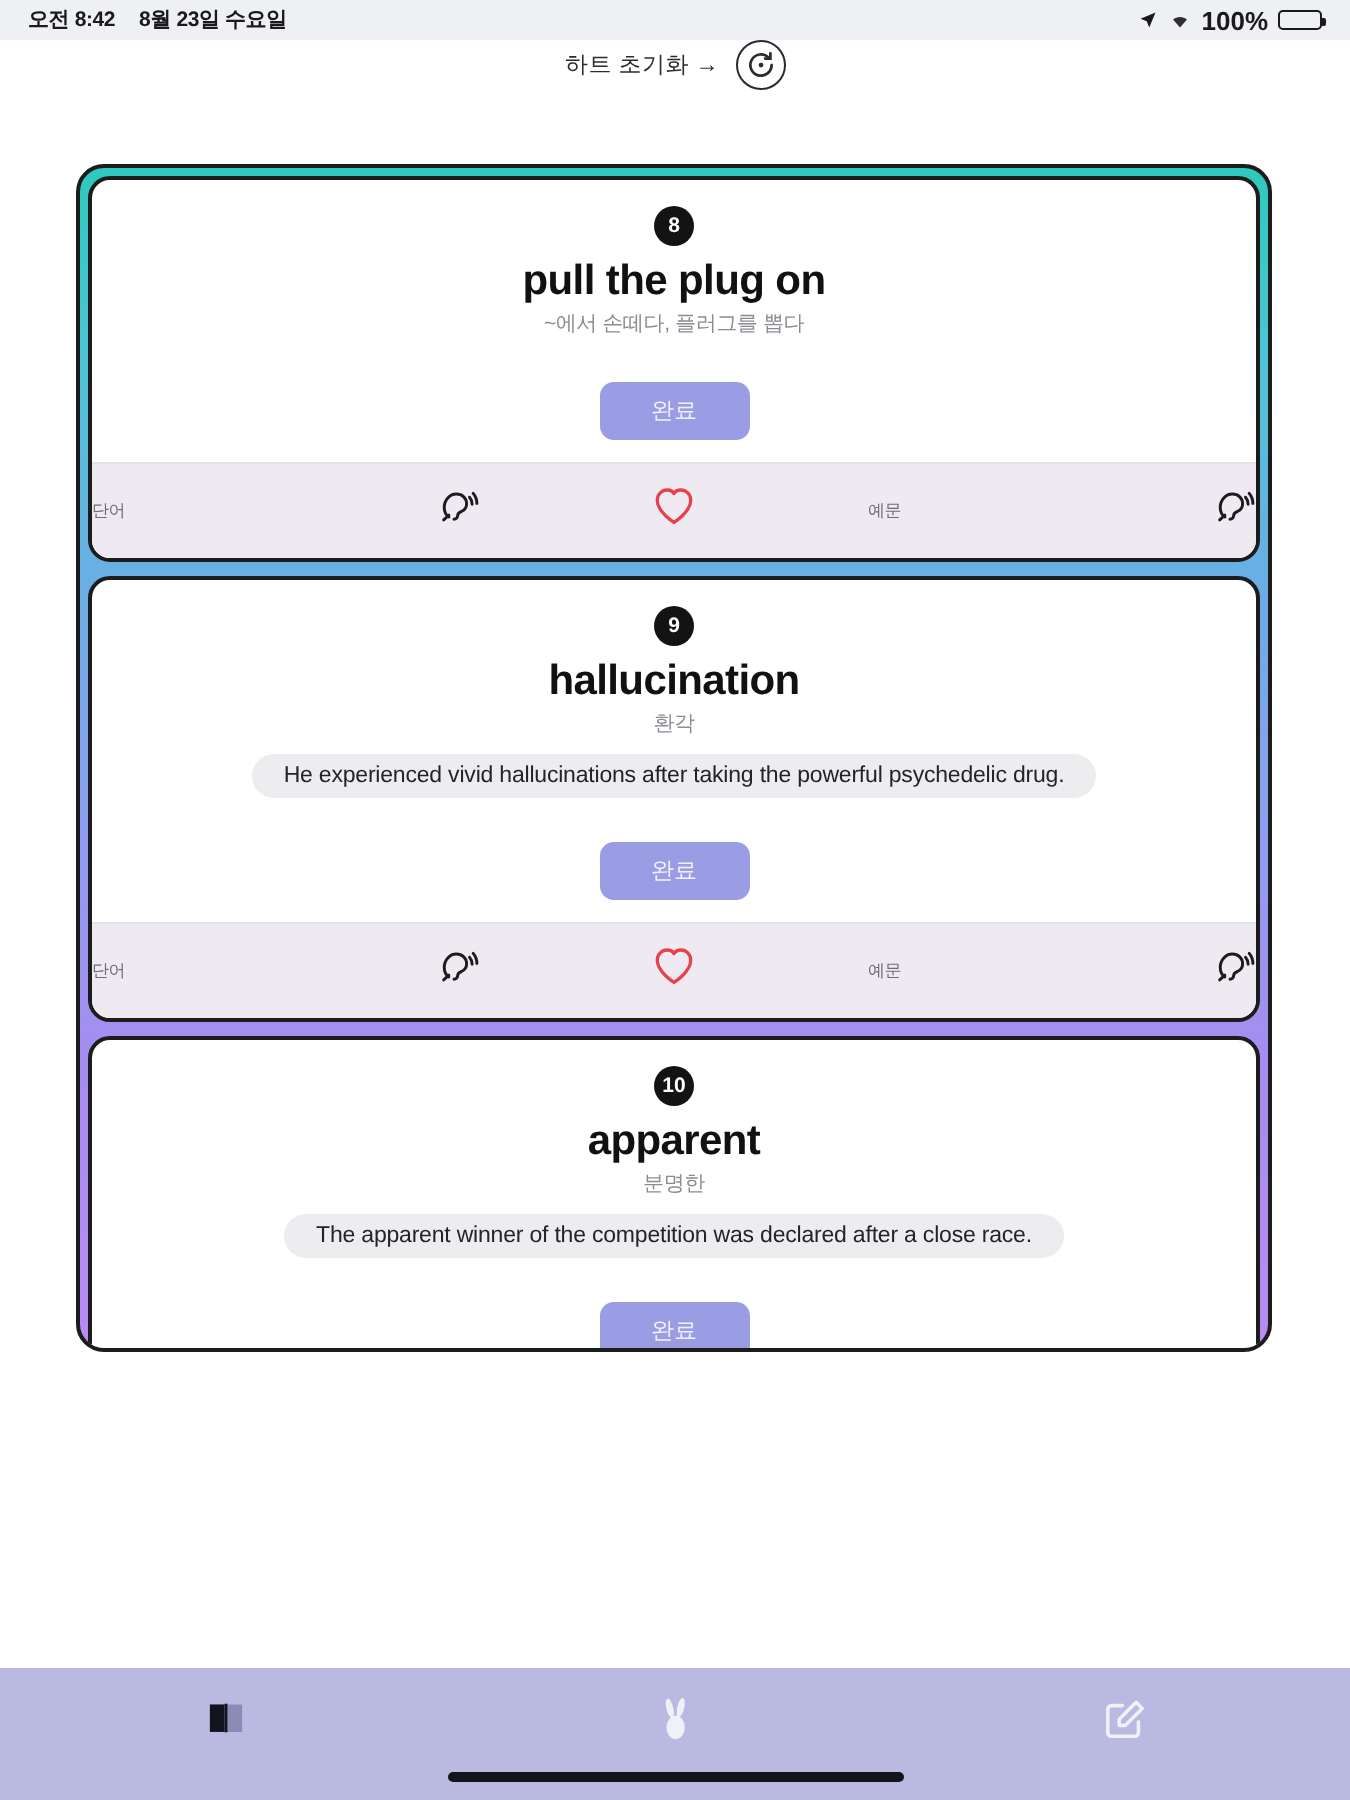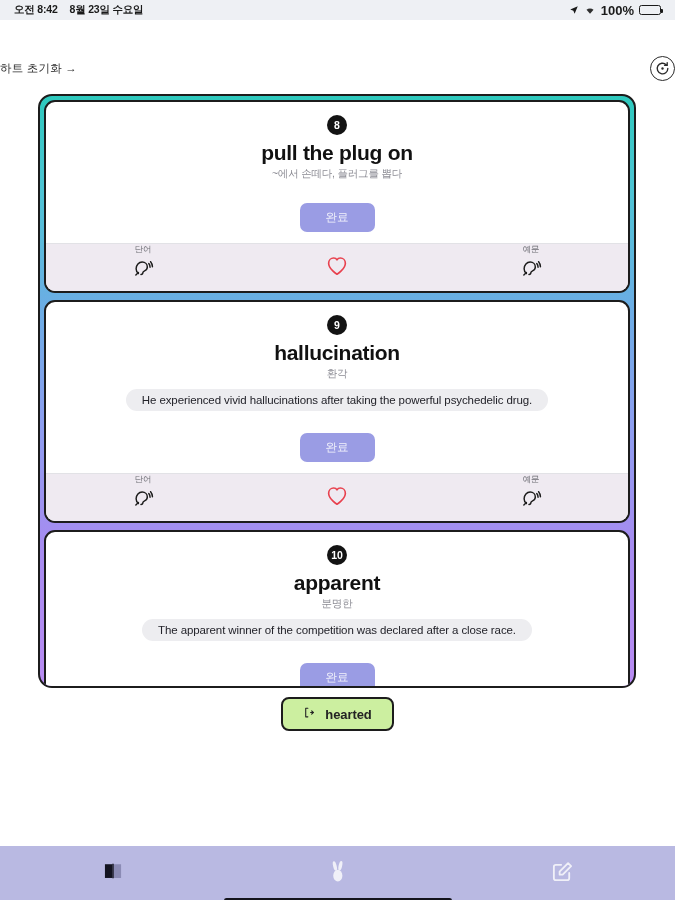--- a/index.html
+++ b/index.html
@@ -55,25 +55,24 @@
   .app {
     position: relative;
     height: 880px;
     background: #ffffff;
   }
 
   
   .reset-row {
     display: flex;
     align-items: center;
-    justify-content: space-between;
+    justify-content: center;
     gap: 8px;
-    padding-top: 24px;
+    padding-top: 0;
     padding-bottom: 8px;
-    margin-top: 12px;
   }
   .reset-label {
     font-size: 11.5px;
     color: #2b2b2b;
     letter-spacing: 0.2px;
   }
   .reset-btn {
     width: 25px; height: 25px;
     border: 1.6px solid #2b2b2b;
     border-radius: 50%;
@@ -171,23 +170,23 @@
   .card-actions {
     border-top: 1px solid #e2e2e6;
     background: #efeaf1;
     display: flex;
     align-items: center;
     height: 48px;
   }
   .act {
     flex: 1;
     display: flex;
-    flex-direction: column;
-    align-items: center;
-    justify-content: flex-start;
+    flex-direction: row;
+    align-items: center;
+    justify-content: space-between;
     gap: 1px;
     cursor: pointer;
     height: 100%;
   }
   .act-label {
     font-size: 8.5px;
     color: #6d6d74;
     letter-spacing: -0.2px;
   }
   .heart-cell {
@@ -383,30 +382,20 @@
         <div class="meaning">분명한</div>
         <div class="sentence">The apparent winner of the competition was declared after a close race.</div>
         <button class="done-btn">완료</button>
       </div>
 
     </div>
 
   </div>
 
   <div class="filters">
-    <button class="filter-btn">
-      <span>
-        <svg width="13" height="13" viewBox="0 0 24 24" fill="none" stroke="#232323" stroke-width="2" stroke-linecap="round" stroke-linejoin="round">
-          <path d="M9 4H5v16h4"></path>
-          <path d="M14 12h5"></path>
-          <path d="M16 9l3 3-3 3"></path>
-        </svg>
-      </span>
-      <span>hearted</span>
-    </button>
   </div>
 
   <div class="bottom-nav">
     <div class="nav-item">
       <span>
         <svg width="24" height="22" viewBox="0 0 24 24" fill="#131320">
           <path d="M3.2 4.6h8v15h-8z"></path>
           <path d="M12.8 4.6h8v15h-8z" fill="#8b8bb5"></path>
           <path d="M11.2 4.2h1.6v15.6h-1.6z" fill="#131320"></path>
         </svg>

